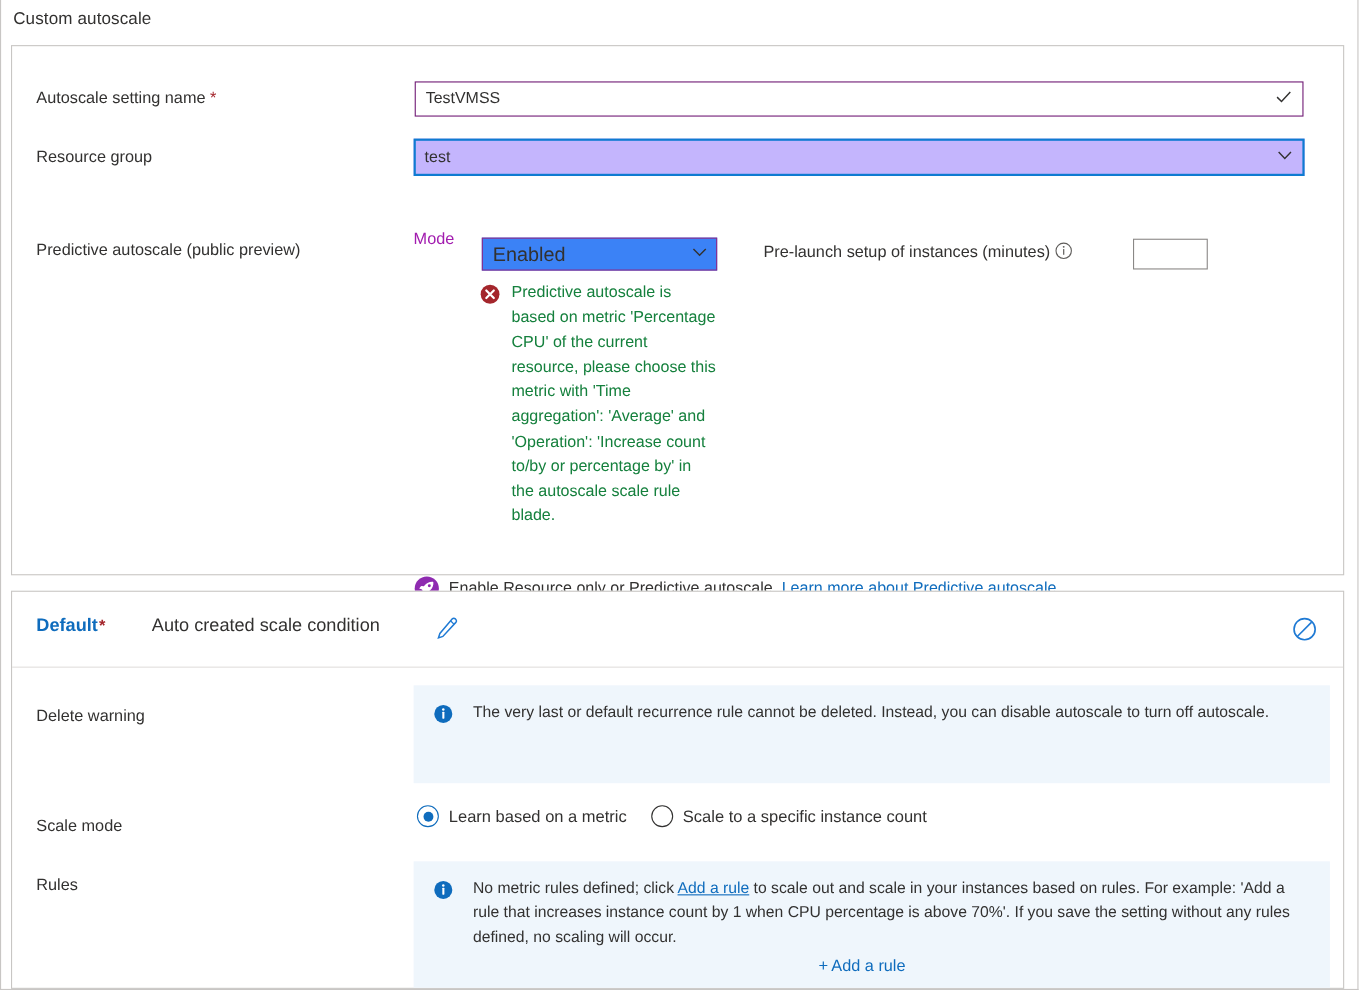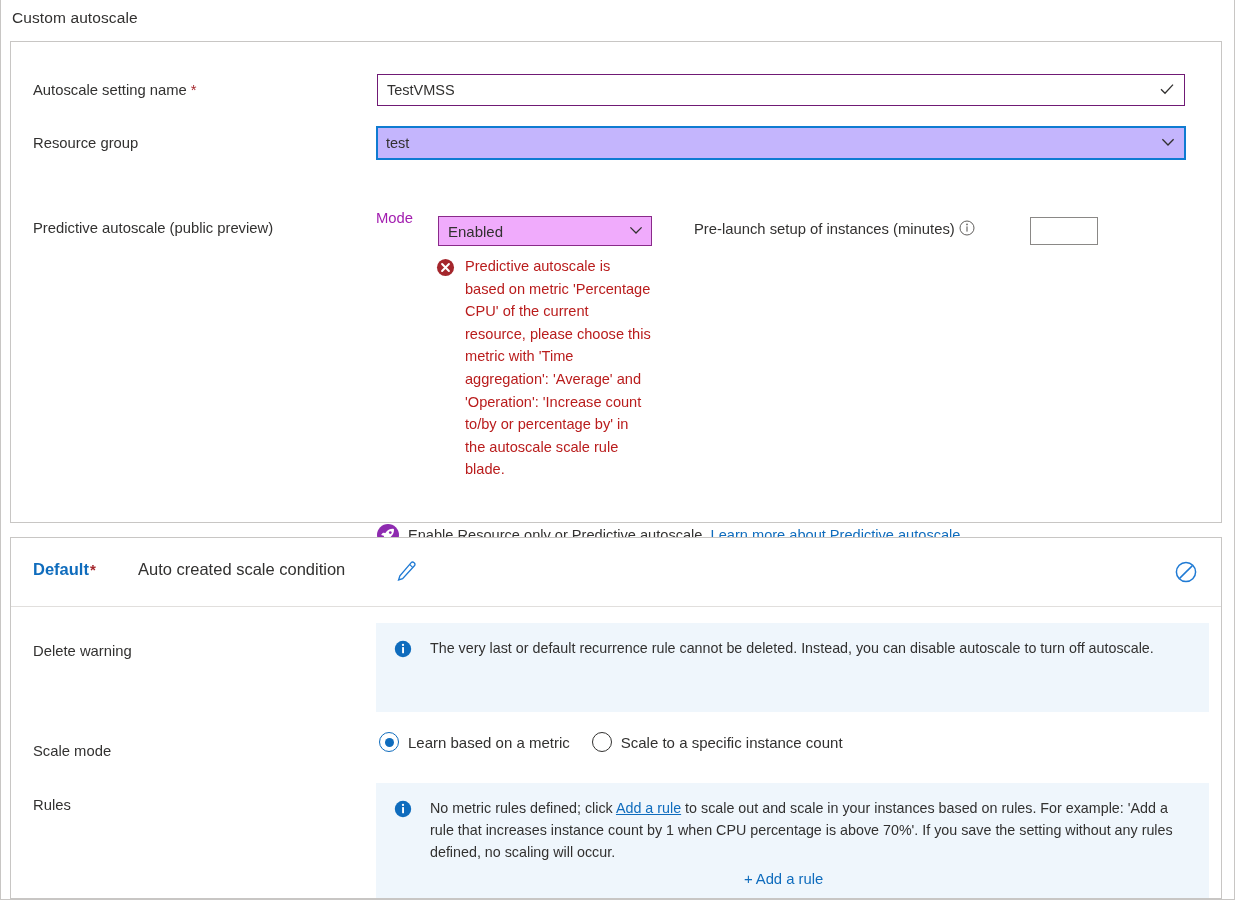--- a/index.html
+++ b/index.html
@@ -75,39 +75,39 @@
     display:flex; align-items:center;
     padding:0 7px 0 8px;
     font-size:14.5px; color:#323130;
   }
   .combo .val { flex:1; }
 
   .mode-label { position:absolute; left:365px; top:168px; font-size:14.8px; color:#a21caf; }
   .mode-combo {
     position:absolute; left:427px; top:174px;
     width:214px; height:30px;
-    border:1px solid #8a2a8a; background:#f0abfc;
+    border:1px solid #8a2a8a; background:#3b82f6;
     display:flex; align-items:center; padding:0 6px 0 9px;
-    font-size:15px; color:#323130;
+    font-size:18px; color:#323130;
   }
   .mode-combo .val { flex:1; }
 
   .prelaunch-label { position:absolute; left:683px; top:178px; font-size:14.8px; color:#323130; white-space:nowrap; }
   .info-circ { display:inline-block; vertical-align:-2px; margin-left:4px; }
   .prelaunch-box {
     position:absolute; left:1019px; top:175px;
     width:68px; height:28px;
     border:1px solid #8a8886; background:#fff;
   }
 
   .err-block { position:absolute; left:425px; top:213px; width:215px; }
   .err-icon { position:absolute; left:0px; top:3px; width:19px; height:19px; }
   .err-text {
     margin-left:29px;
-    color:#b91c1c; font-size:14.6px; line-height:22.6px;
+    color:#15803d; font-size:14.6px; line-height:22.6px;
   }
 
   .enable-line { position:absolute; left:365px; top:481px; display:flex; align-items:center; gap:8px; }
   .rocket { width:24px; height:24px; flex:none; }
   .enable-text { font-size:14.6px; color:#323130; }
   .link { color:#0f6cbd; text-decoration:underline; cursor:pointer; }
 
   .infobox {
     position:absolute;
     background:#eff6fc;

